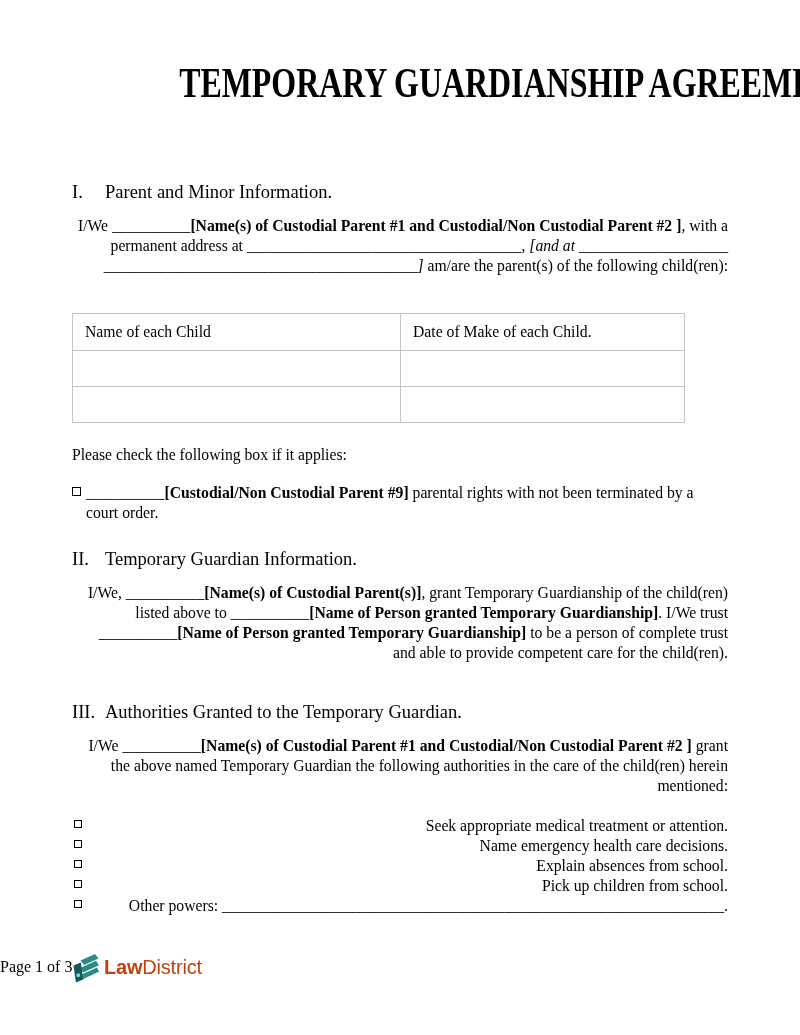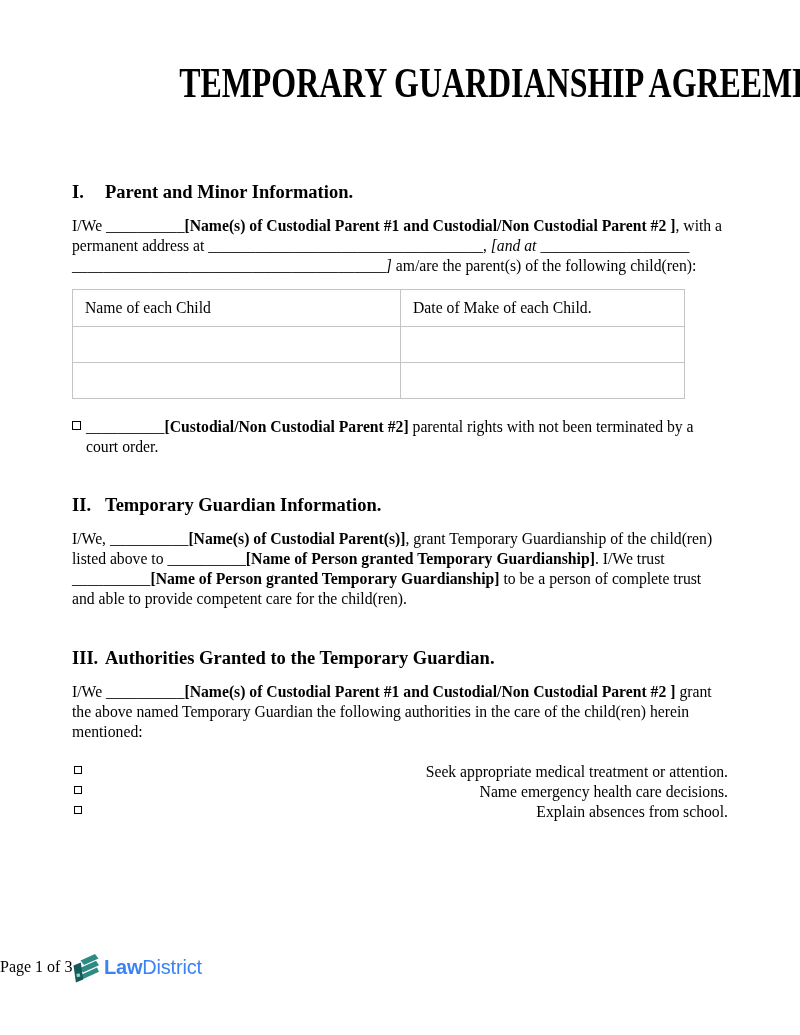--- a/index.html
+++ b/index.html
@@ -6,47 +6,47 @@
   body{
     width:800px;height:1035px;position:relative;overflow:hidden;
     font-family:"Liberation Serif","DejaVu Serif",serif;color:#000;
   }
   .content{margin:0 72px;width:656px;}
   .doc-title{
     margin-top:62px;text-align:center;font-weight:bold;
     font-size:42px;line-height:42px;white-space:nowrap;
   }
   .doc-title .inner{display:inline-block;transform:scaleX(0.76);transform-origin:50% 50%;}
-  .sec-heading{font-size:18.5px;font-weight:bold;line-height:24px;white-space:nowrap;}
+  .sec-heading{font-size:18.5px;font-weight:normal;line-height:24px;white-space:nowrap;}
   .sec-num{display:inline-block;min-width:33px;}
   .para{font-size:15.7px;line-height:20px;white-space:nowrap;}
   .seg-b{font-weight:bold;}
   .seg-i{font-style:italic;}
   .mt-h1{margin-top:76px;}
-  .mt-p1{margin-top:12px;}
-  .mt-h2{margin-top:36px;}
+  .mt-p1{margin-top:12px;text-align:right;}
+  .mt-h2{margin-top:24px;}
   .mt-h3{margin-top:37px;}
-  .child-table{border-collapse:collapse;margin-top:13px;width:613px;table-layout:fixed;}
+  .child-table{border-collapse:collapse;margin-top:37px;width:613px;table-layout:fixed;}
   .child-table th,.child-table td{border:1px solid #c4c4c4;padding:0 12px;font-size:15.7px;font-weight:normal;text-align:left;vertical-align:middle;}
   .child-table th{height:36px;}
   .child-table td{height:35px;}
   .col1{width:328px;}
   .check-prompt{margin-top:22px;font-size:15.7px;line-height:20px;}
   .cb{
     display:inline-block;width:9px;height:9px;border:1px solid #000;
     background:#fff;box-sizing:border-box;
   }
   .check-item{margin-top:18px;position:relative;padding-left:14px;}
   .check-item .cb{position:absolute;left:0;top:4px;}
   .checklist{list-style:none;margin:20px 0 0 0;padding:0;text-align:right;}
   .checklist li{position:relative;padding-left:18px;font-size:15.7px;line-height:20px;white-space:nowrap;}
   .checklist .cb{position:absolute;left:2px;top:4px;width:8px;height:8px;}
   .footer{position:absolute;top:950px;left:0;width:800px;height:45px;}
   .brand{position:absolute;left:72px;top:2px;display:flex;align-items:center;}
-  .brand-text{font-family:"Liberation Sans","DejaVu Sans",sans-serif;font-size:20px;letter-spacing:-0.2px;color:#3b82f6;margin-left:5px;}
+  .brand-text{font-family:"Liberation Sans","DejaVu Sans",sans-serif;font-size:20px;letter-spacing:-0.2px;color:#c2410c;margin-left:5px;}
   .brand-text .law{font-weight:bold;}
   .brand-text .district{font-weight:normal;}
   .page-num{position:absolute;left:0;right:0;top:8px;text-align:left;font-size:16px;}
 </style>
 </head>
 <body>
 
 <div class="content">
 
   <div class="doc-title">
@@ -73,24 +73,25 @@
       <td></td>
       <td></td>
     </tr>
     <tr>
       <td></td>
       <td></td>
     </tr>
   </tbody>
     </table>
 
+  <div class="check-prompt">Please check the following box if it applies:</div>
 
   <div class="check-item para">
     <span class="cb"></span>
-    <span><span class="seg-r"> __________</span><span class="seg-b">[Custodial/Non Custodial Parent #2]</span><span class="seg-r"> parental rights with not been terminated by a</span><br><span class="seg-r">court order.</span></span>
+    <span><span class="seg-r"> __________</span><span class="seg-b">[Custodial/Non Custodial Parent #9]</span><span class="seg-r"> parental rights with not been terminated by a</span><br><span class="seg-r">court order.</span></span>
   </div>
 
   <div class="sec-heading mt-h2">
     <span class="sec-num">II.</span><span>Temporary Guardian Information.</span>
   </div>
 
   <div class="para mt-p1"><span class="seg-r">I/We, </span><span class="seg-r">__________</span><span class="seg-b">[Name(s) of Custodial Parent(s)]</span><span class="seg-r">, grant Temporary Guardianship of the child(ren)</span><br><span class="seg-r">listed above to </span><span class="seg-r">__________</span><span class="seg-b">[Name of Person granted Temporary Guardianship]</span><span class="seg-r">. I/We trust</span><br><span class="seg-r">__________</span><span class="seg-b">[Name of Person granted Temporary Guardianship]</span><span class="seg-r"> to be a person of complete trust</span><br><span class="seg-r">and able to provide competent care for the child(ren).</span></div>
 
   <div class="sec-heading mt-h3">
     <span class="sec-num">III.</span><span>Authorities Granted to the Temporary Guardian.</span>
@@ -104,20 +105,28 @@
       <span><span class="seg-r">Seek appropriate medical treatment or attention.</span></span>
     </li>
     <li>
       <span class="cb"></span>
       <span><span class="seg-r">Name emergency health care decisions.</span></span>
     </li>
     <li>
       <span class="cb"></span>
       <span><span class="seg-r">Explain absences from school.</span></span>
     </li>
+    <li>
+      <span class="cb"></span>
+      <span><span class="seg-r">Pick up children from school.</span></span>
+    </li>
+    <li>
+      <span class="cb"></span>
+      <span><span class="seg-r">Other powers: </span><span class="seg-r">________________________________________________________________</span><span class="seg-r">.</span></span>
+    </li>
   </ul>
 
 </div>
 
 <div class="footer">
   <div class="brand">
     <svg width="27" height="31" viewBox="0 0 27 31">
       <g>
         <path d="M8.5 8.5 L23 2 L26.5 6.5 L12 13 Z" fill="#2E8B84"></path>
         <path d="M8 16 L24 8.8 L27 13.2 L11 20.4 Z" fill="#2E8B84"></path>

